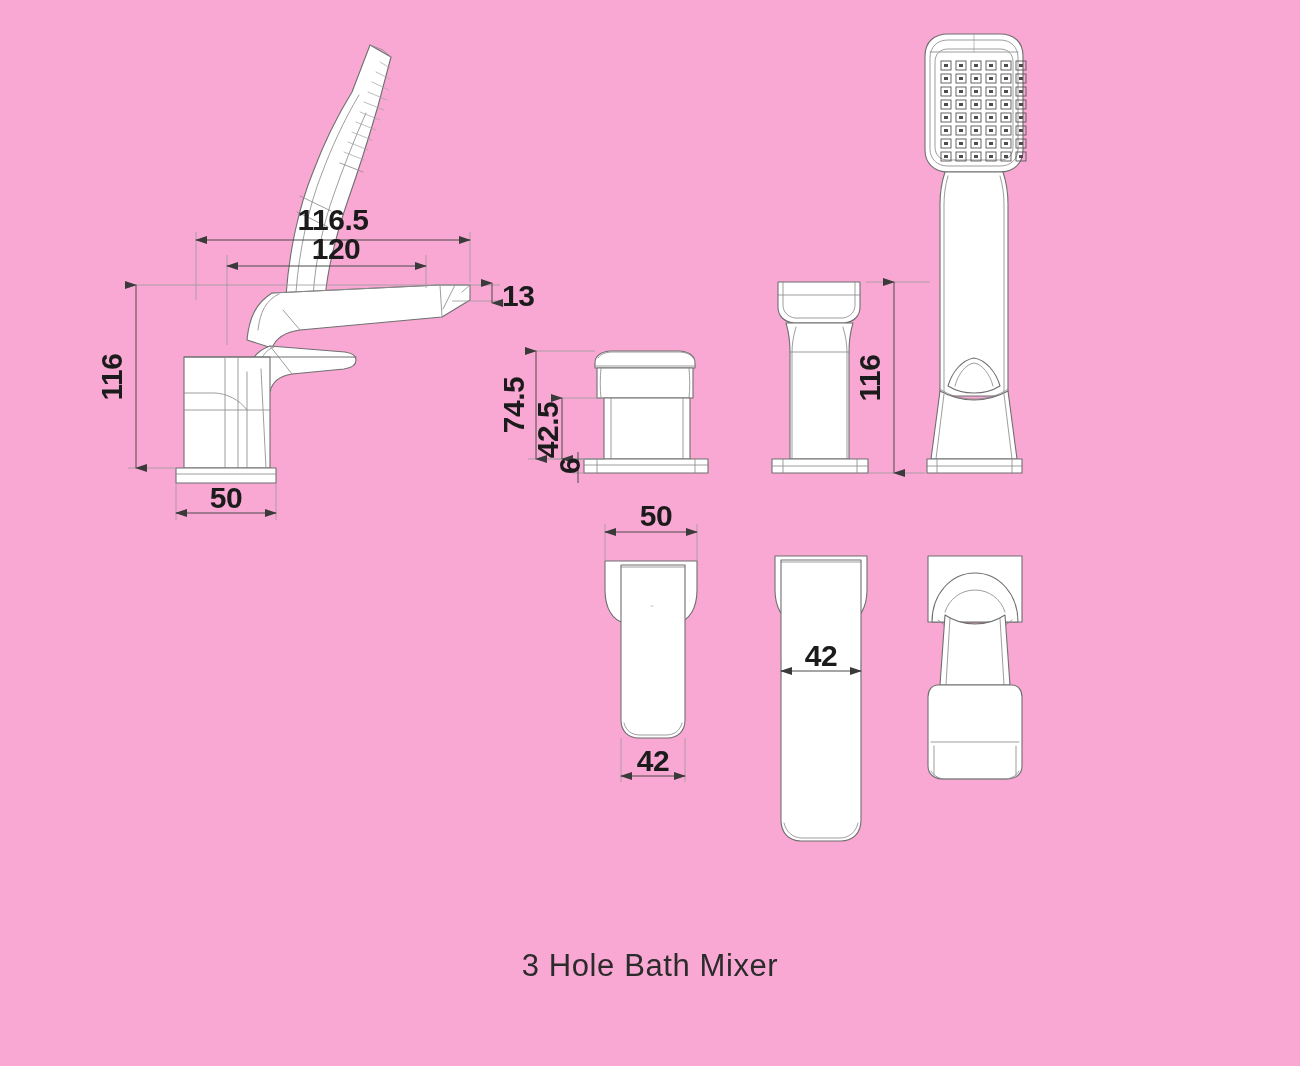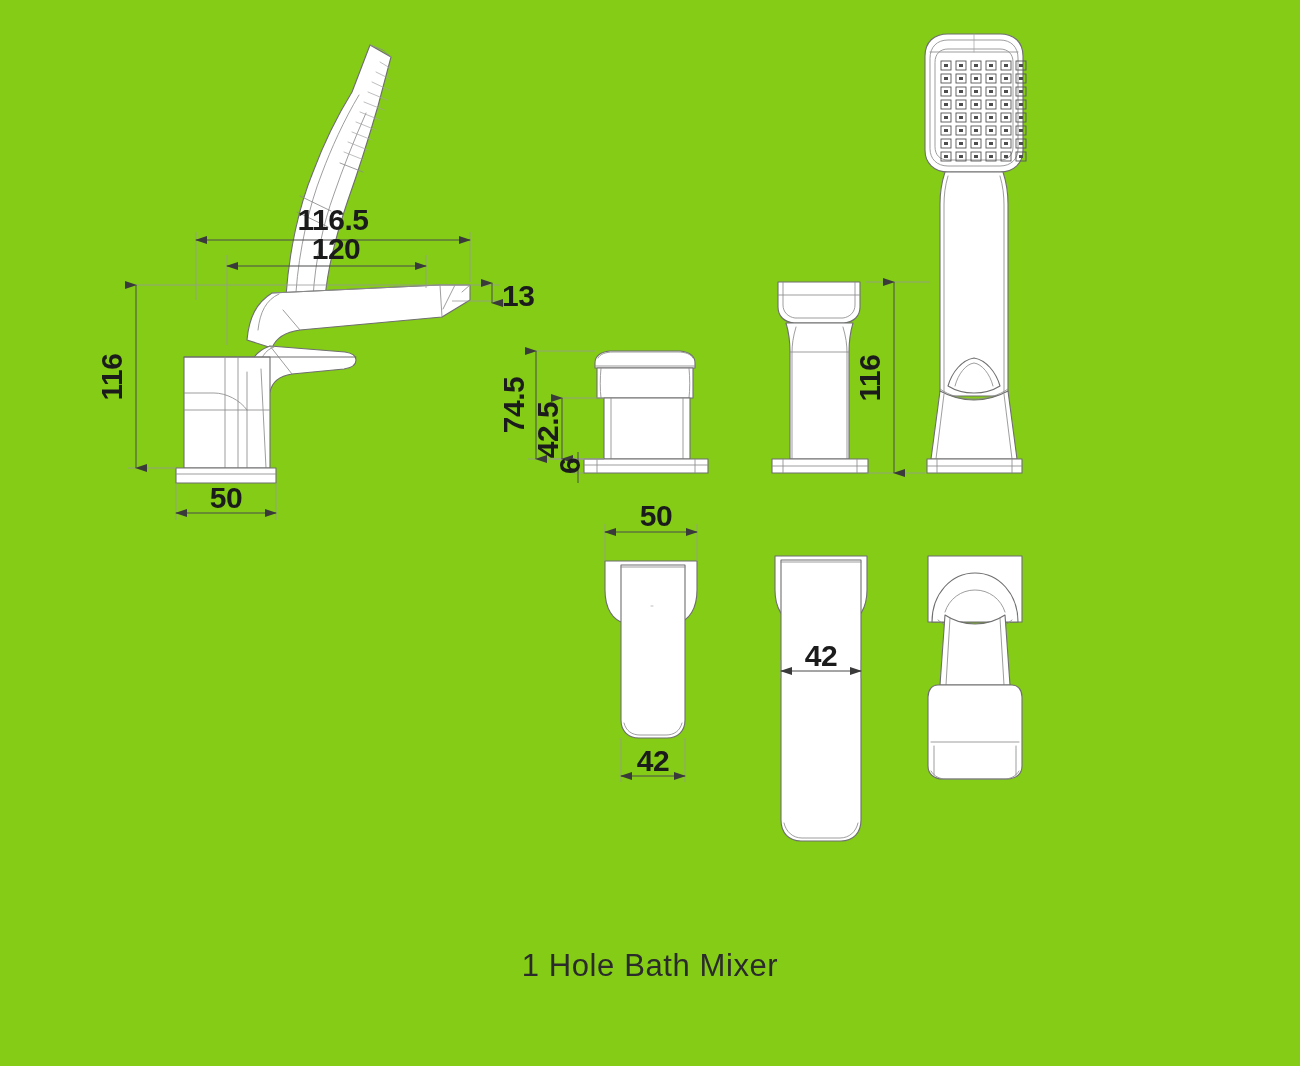--- a/index.html
+++ b/index.html
@@ -1,21 +1,21 @@
 <!DOCTYPE html>
 <html><head>
 <meta charset="utf-8">
 <title>3 Hole Bath Mixer — Technical Drawing</title>
 <style>
   html,body{margin:0;padding:0;background:#ffffff;}
   body{
     font-family:"Liberation Sans", sans-serif;
     width:1300px;height:1066px;overflow:hidden;position:relative;
   }
-  #sheet{position:relative;width:1300px;height:1066px;background:#84cc16;}
+  #sheet{position:relative;width:1300px;height:1066px;background:#f9a8d4;}
   svg.drawing{position:absolute;left:0;top:0;width:1300px;height:1066px;display:block;}
 
   
   .ln{fill:none;stroke:#6f6f6f;stroke-width:1.1;stroke-linecap:round;stroke-linejoin:round;}
   .ln-thin{fill:none;stroke:#8d8d8d;stroke-width:0.85;stroke-linecap:round;stroke-linejoin:round;}
   .ln-hair{fill:none;stroke:#a2a2a2;stroke-width:0.7;stroke-linecap:round;stroke-linejoin:round;}
   .fillw{fill:#ffffff;}
   .dim{fill:none;stroke:#4a4a4a;stroke-width:1.0;}
   .ext{fill:none;stroke:#9a9a9a;stroke-width:0.8;}
   .noz{fill:none;stroke:#555;stroke-width:0.9;}
@@ -403,15 +403,15 @@
       <path class="ln-thin" d="M950,618 L946,685 M1000,618 L1004,685"></path>
 
       <path class="ln fillw" d="M938,685 C932,685 928,690 928,697 L928,766 C928,774 934,779 943,779 L1007,779 C1016,779 1022,774 1022,766 L1022,697 C1022,690 1018,685 1012,685 Z"></path>
       <path class="ln-thin" d="M931,742 L1019,742"></path>
       <path class="ln-thin" d="M934,746 L934,775 M1016,746 L1016,775"></path>
       <path class="ln-thin" d="M931,771 C934,776 939,779 946,779 L1004,779 C1011,779 1016,776 1019,771"></path>
     </g>
 
   </svg>
 
-  <div class="caption" style="top:948px;">1 Hole Bath Mixer</div>
+  <div class="caption" style="top:948px;">3 Hole Bath Mixer</div>
 
 </div>
 
 </body></html>

